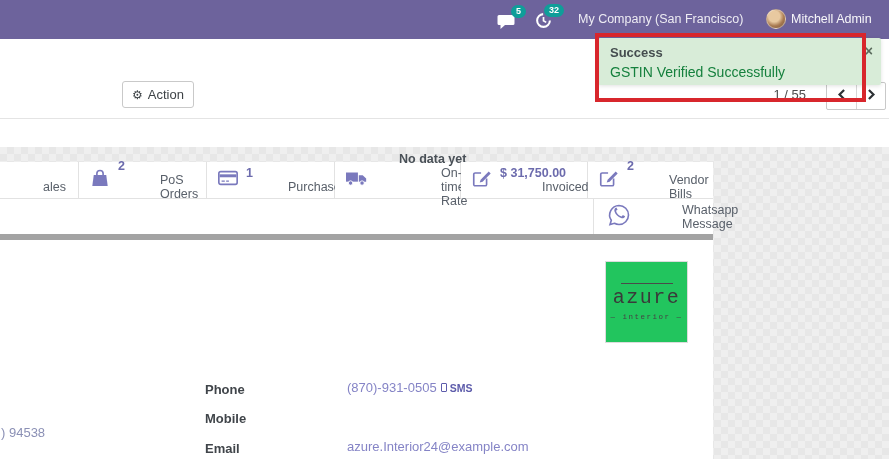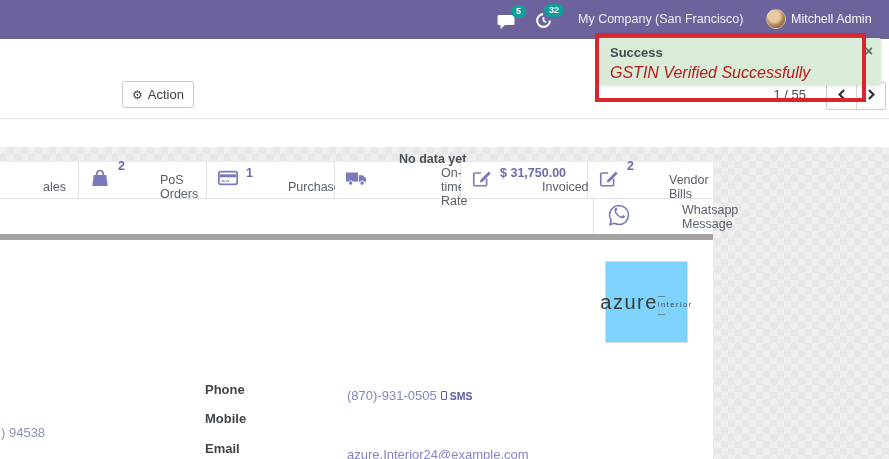--- a/index.html
+++ b/index.html
@@ -28,21 +28,21 @@
     font-size:13px; color:#4c4c4c; }
   .pager-buttons { position:absolute; left:826px; top:43px; width:60px; height:28px; display:flex;
     border:1px solid #c9c9c9; border-radius:2px; background:#fff; }
   .pager-btn { width:50%; display:flex; align-items:center; justify-content:center; cursor:pointer; }
   .pager-btn + .pager-btn { border-left:1px solid #d6d6d6; }
 
   
   .toast { position:absolute; left:598px; top:38px; width:283px; height:47px; background:#d8ecd8;
     z-index:30; padding:7px 12px; border-radius:2px; box-shadow:0 1px 4px rgba(0,0,0,.12); }
   .toast-title { font-size:13px; font-weight:bold; color:#454d4f; }
-  .toast-msg { font-size:16px; color:#b91c1c; margin-top:4px;font-style:italic; }
+  .toast-msg { font-size:14px; color:#15803d; margin-top:4px; }
   .toast-close { position:absolute; right:8px; top:5px; font-size:14px; font-weight:bold;
     color:#5a6a5c; cursor:pointer; }
   .highlight-rect { position:absolute; left:595px; top:33px; width:271px; height:69px;
     border:4px solid #d8262c; z-index:40; pointer-events:none; }
 
   
   .checker { position:absolute; left:0; top:147px; width:889px; height:312px;
     background-color:#efefef;
     background-image:
       linear-gradient(45deg,#e7e7e7 25%,transparent 25%,transparent 75%,#e7e7e7 75%),
@@ -64,30 +64,30 @@
   .sb-value-purple { color:#6c6bad; font-weight:bold; }
   .sb-value-dark { color:#495057; font-weight:bold; }
   .sb-label { color:#59606a;padding-left:42px; }
   .sb-row2 { position:relative; height:41px; border-bottom:6px solid #a3a3a3; }
   .whatsapp-cell { position:absolute; right:0; top:0; width:120px; height:100%;
     border-left:1px solid #e2e2e2; display:flex; align-items:center; gap:9px; padding-left:13px; cursor:pointer; }
 
   
   .form-area { position:relative; height:219px; }
   .logo-box { position:absolute; left:605px; top:21px; width:83px; height:82px;
-    border:1px solid #dcdcdc; background:#7dd3fc; display:flex; flex-direction:row;
-    align-items:center; justify-content:center; cursor:pointer; }
+    border:1px solid #dcdcdc; background:#22c55e; display:flex; flex-direction:column;
+    align-items:center; justify-content:center; cursor:pointer;font-family:Liberation Mono, monospace; }
   .logo-line { width:52px; height:1px; background:#4a4a4a; margin-bottom:3px; }
   .logo-brand { font-size:20px; color:#3a3a3a; letter-spacing:1.5px; line-height:21px; font-weight:400; }
   .logo-sub { font-size:7.5px; color:#454545; letter-spacing:1.5px; margin-top:5px; }
 
   .field-row { position:absolute; left:205px; height:16px; }
   .f-phone { top:140px; } .f-mobile { top:169px; } .f-email { top:199px; }
   .field-label { display:inline-block; width:142px; font-size:13px; font-weight:bold; color:#40454a; }
-  .field-value { position:absolute; left:142px; top:8px; font-size:13px; color:#8584c6;
+  .field-value { position:absolute; left:142px; top:0; font-size:13px; color:#8584c6;
     white-space:nowrap; cursor:pointer; }
   .sms-link { display:inline-flex; align-items:center; gap:3px; margin-left:4px;
     color:#5d5cab; font-weight:bold; font-size:10.5px; cursor:pointer; }
   .sms-phone-icon { display:inline-block; width:6px; height:9px; border:1px solid #5d5cab; border-radius:1px; }
   .address-frag { position:absolute; left:1px; top:185px; font-size:13px; color:#8b90b5; }
 </style>
 </head>
 <body>
 
 <div class="topbar">

